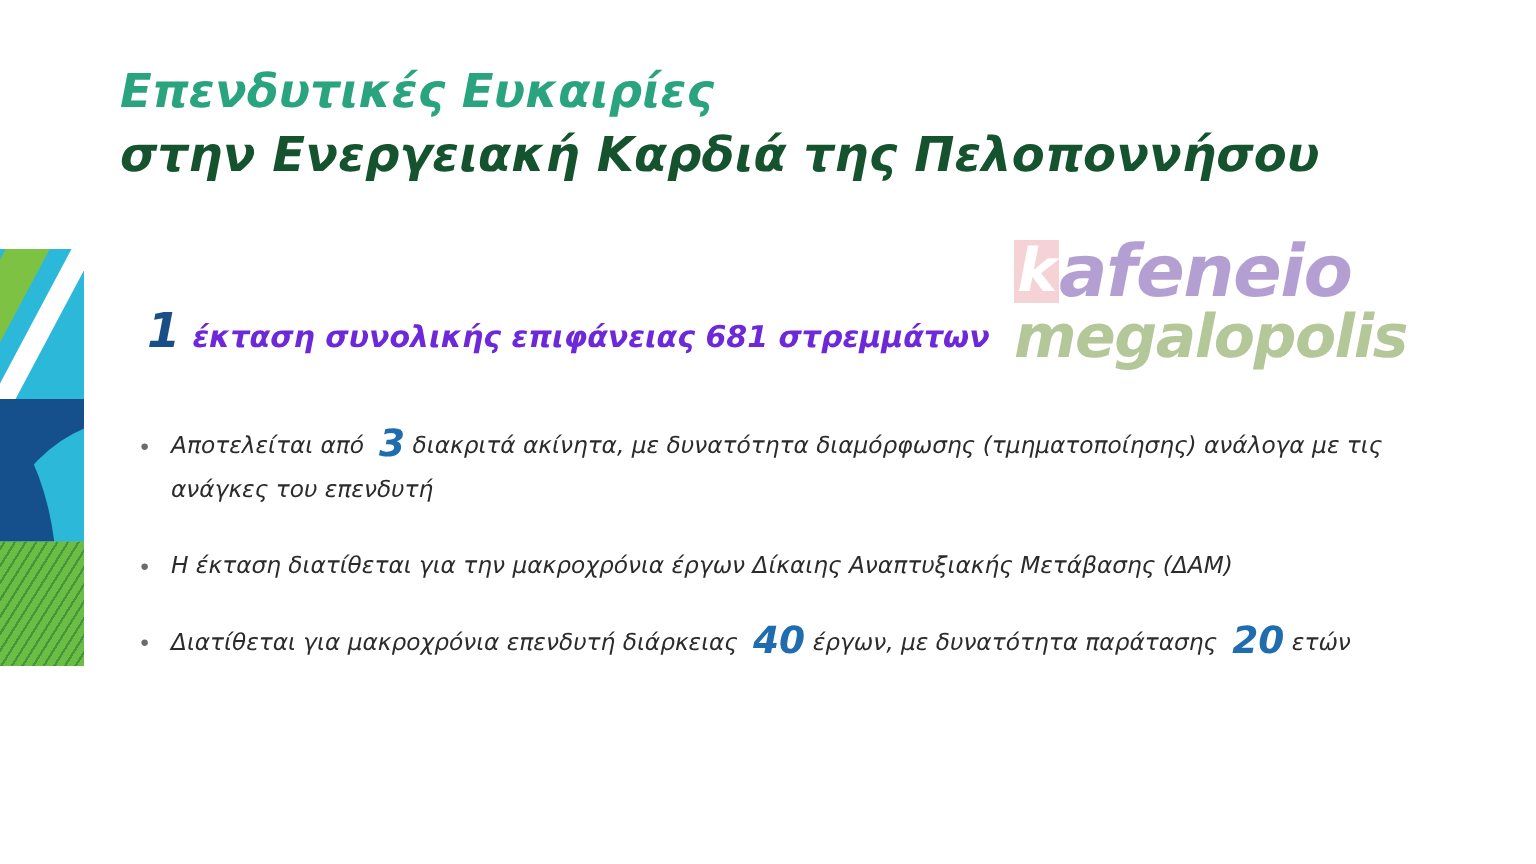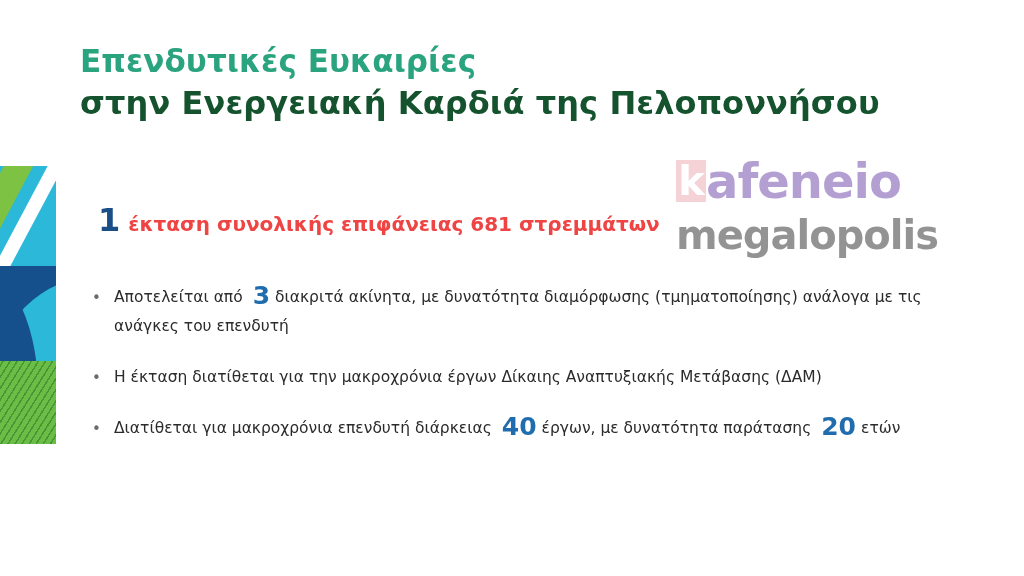--- a/index.html
+++ b/index.html
@@ -9,20 +9,21 @@
   }
   body {
     font-family: "DejaVu Sans", "Liberation Sans", sans-serif;
   }
   #slide {
     position: relative;
     width: 1024px;
     height: 444px;
     background: #ffffff;
     overflow: hidden;
+    font-style: italic;
   }
 
   
   #left-strip {
     position: absolute;
     left: 0;
     top: 166px;
     width: 56px;
     height: 390px;
   }
@@ -128,21 +129,21 @@
     align-items: baseline;
     gap: 8px;
   }
   #headline-number {
     color: #1a4e87;
     font-weight: bold;
     font-size: 32px;
     line-height: 1;
   }
   #headline-text {
-    color: #ef4444;
+    color: #6d28d9;
     font-weight: bold;
     font-size: 20px;
     line-height: 1;
   }
 
   
   #bullet-list {
     position: absolute;
     left: 92px;
     top: 283px;
@@ -202,24 +203,24 @@
     display: flex;
     align-items: center;
     justify-content: center;
   }
   #kaf-rest {
     color: #4c1d95;
     font-size: 48px;
     line-height: 42px;
   }
   #kaf-line-2 {
-    color: #000000;
+    color: #4d7c0f;
     font-size: 40px;
     line-height: 42px;
-    margin-top: 12px;
+    margin-top: 2px;
   }
 
   
   #metavasi-logo {
     position: absolute;
     left: 872px;
     top: 508px;
     width: 112px;
     height: 52px;
   }

